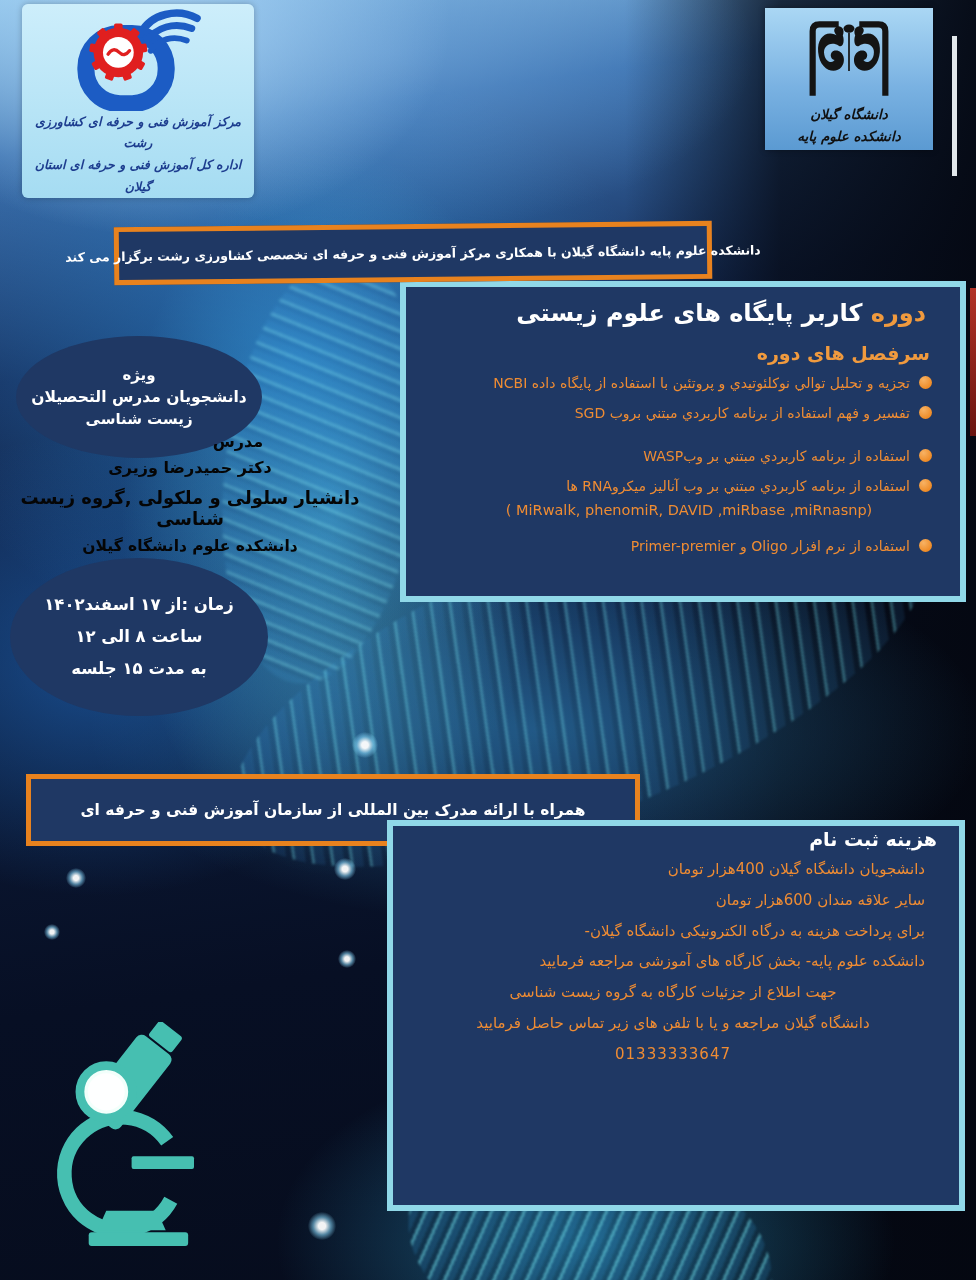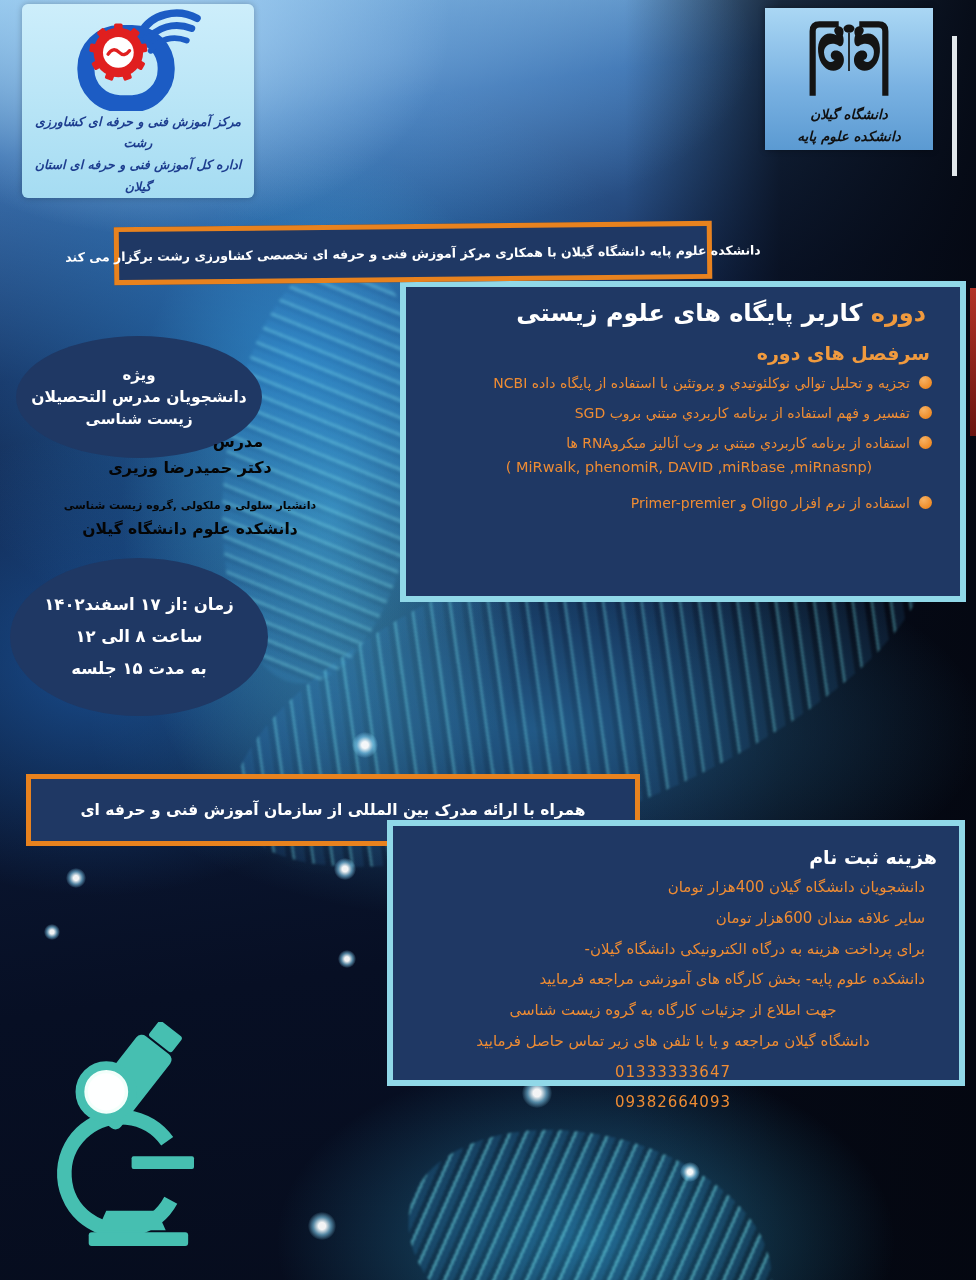--- a/index.html
+++ b/index.html
@@ -87,26 +87,26 @@
   .audience-oval{left:16px;top:336px;width:246px;height:122px;font-weight:600;}
   .audience-oval .l1{font-size:15px;}
   .audience-oval .l2{font-size:15.5px;margin-top:4px;}
   .audience-oval .l3{font-size:15px;margin-top:4px;}
   .schedule-oval{left:10px;top:558px;width:258px;height:158px;font-weight:600;font-size:16.5px;line-height:1.95;}
 
   .instructor{position:absolute;left:0;top:432px;width:380px;direction:rtl;text-align:center;
     color:#050505;font-weight:bold;z-index:2;}
   .instructor .label{font-size:16px;transform:translateX(48px);}
   .instructor .name{font-size:16px;margin-top:7px;}
-  .instructor .title{font-size:11px;margin-top:22px;}
+  .instructor .title{font-size:18px;margin-top:10px;}
   .instructor .affil{font-size:15.5px;margin-top:8px;}
 
   .reg-box{
-    position:absolute;left:387px;top:820px;width:578px;height:266px;box-sizing:border-box;
-    border:6px solid #90d8e8;direction:rtl;padding:20px 20px 8px 14px;z-index:2;
+    position:absolute;left:387px;top:820px;width:578px;height:391px;box-sizing:border-box;
+    border:6px solid #90d8e8;direction:rtl;padding:2px 20px 8px 14px;z-index:2;
   }
   .reg-title{color:#fff;font-weight:bold;font-size:19px;padding-right:2px;}
   .reg-line{color:#ef8c33;font-size:15px;margin-top:9px;line-height:1.45;}
   .reg-right{text-align:right;padding-right:14px;}
   .reg-center{text-align:center;}
   .reg-phone{text-align:center;direction:ltr;letter-spacing:1px;}
 
   .microscope{position:absolute;left:38px;top:1022px;z-index:2;}
 </style>
 </head>
@@ -204,20 +204,24 @@
     <div class="course-subtitle">سرفصل های دوره</div>
 
     <div class="topic t1">
       <span class="bullet"></span>
       <span>تجزیه و تحلیل توالي نوکلئوتیدي و پروتئین با استفاده از پایگاه داده NCBI</span>
     </div>
     <div class="topic t2">
       <span class="bullet"></span>
       <span>تفسیر و فهم استفاده از برنامه کاربردي مبتني بروب SGD</span>
     </div>
+    <div class="topic t3">
+      <span class="bullet"></span>
+      <span>استفاده از برنامه کاربردي مبتني بر وبWASP</span>
+    </div>
     <div class="topic t4">
       <span class="bullet"></span>
       <span>استفاده از برنامه کاربردي مبتني بر وب آنالیز میکروRNA ها</span>
     </div>
     <div class="topic-sub">( MiRwalk, phenomiR, DAVID ,miRbase ,miRnasnp)</div>
     <div class="topic t5">
       <span class="bullet"></span>
       <span>استفاده از نرم افزار Oligo و Primer-premier</span>
     </div>
   </div>
@@ -247,21 +251,20 @@
 
   <div class="reg-box navy">
     <div class="reg-title">هزینه ثبت نام</div>
     <div class="reg-line reg-right">دانشجویان دانشگاه گیلان 400هزار تومان</div>
     <div class="reg-line reg-right">سایر علاقه مندان 600هزار تومان</div>
     <div class="reg-line reg-right">برای پرداخت هزینه به درگاه الکترونیکی دانشگاه گیلان-</div>
     <div class="reg-line reg-right">دانشکده علوم پایه- بخش کارگاه های آموزشی مراجعه فرمایید</div>
     <div class="reg-line reg-center">جهت اطلاع از جزئیات کارگاه به گروه زیست شناسی</div>
     <div class="reg-line reg-center">دانشگاه گیلان مراجعه و یا با تلفن های زیر تماس حاصل فرمایید</div>
     <div class="reg-line reg-phone">01333333647</div>
-    <div class="reg-line reg-phone">09382664093</div>
   </div>
 
   <svg class="microscope" width="195" height="245" viewBox="0 0 200 250">
     <g fill="#46bfb1">
       <g transform="rotate(38 95 60)">
         <rect x="80" y="-8" width="30" height="20" rx="3"></rect>
         <rect x="72" y="14" width="44" height="96" rx="7"></rect>
       </g>
       <path d="M132.5,121.7 A58,58 0 1 0 136.2,182.2" fill="none" stroke="#46bfb1" stroke-width="15"></path>
       <rect x="96" y="137" width="64" height="13" rx="2"></rect>

